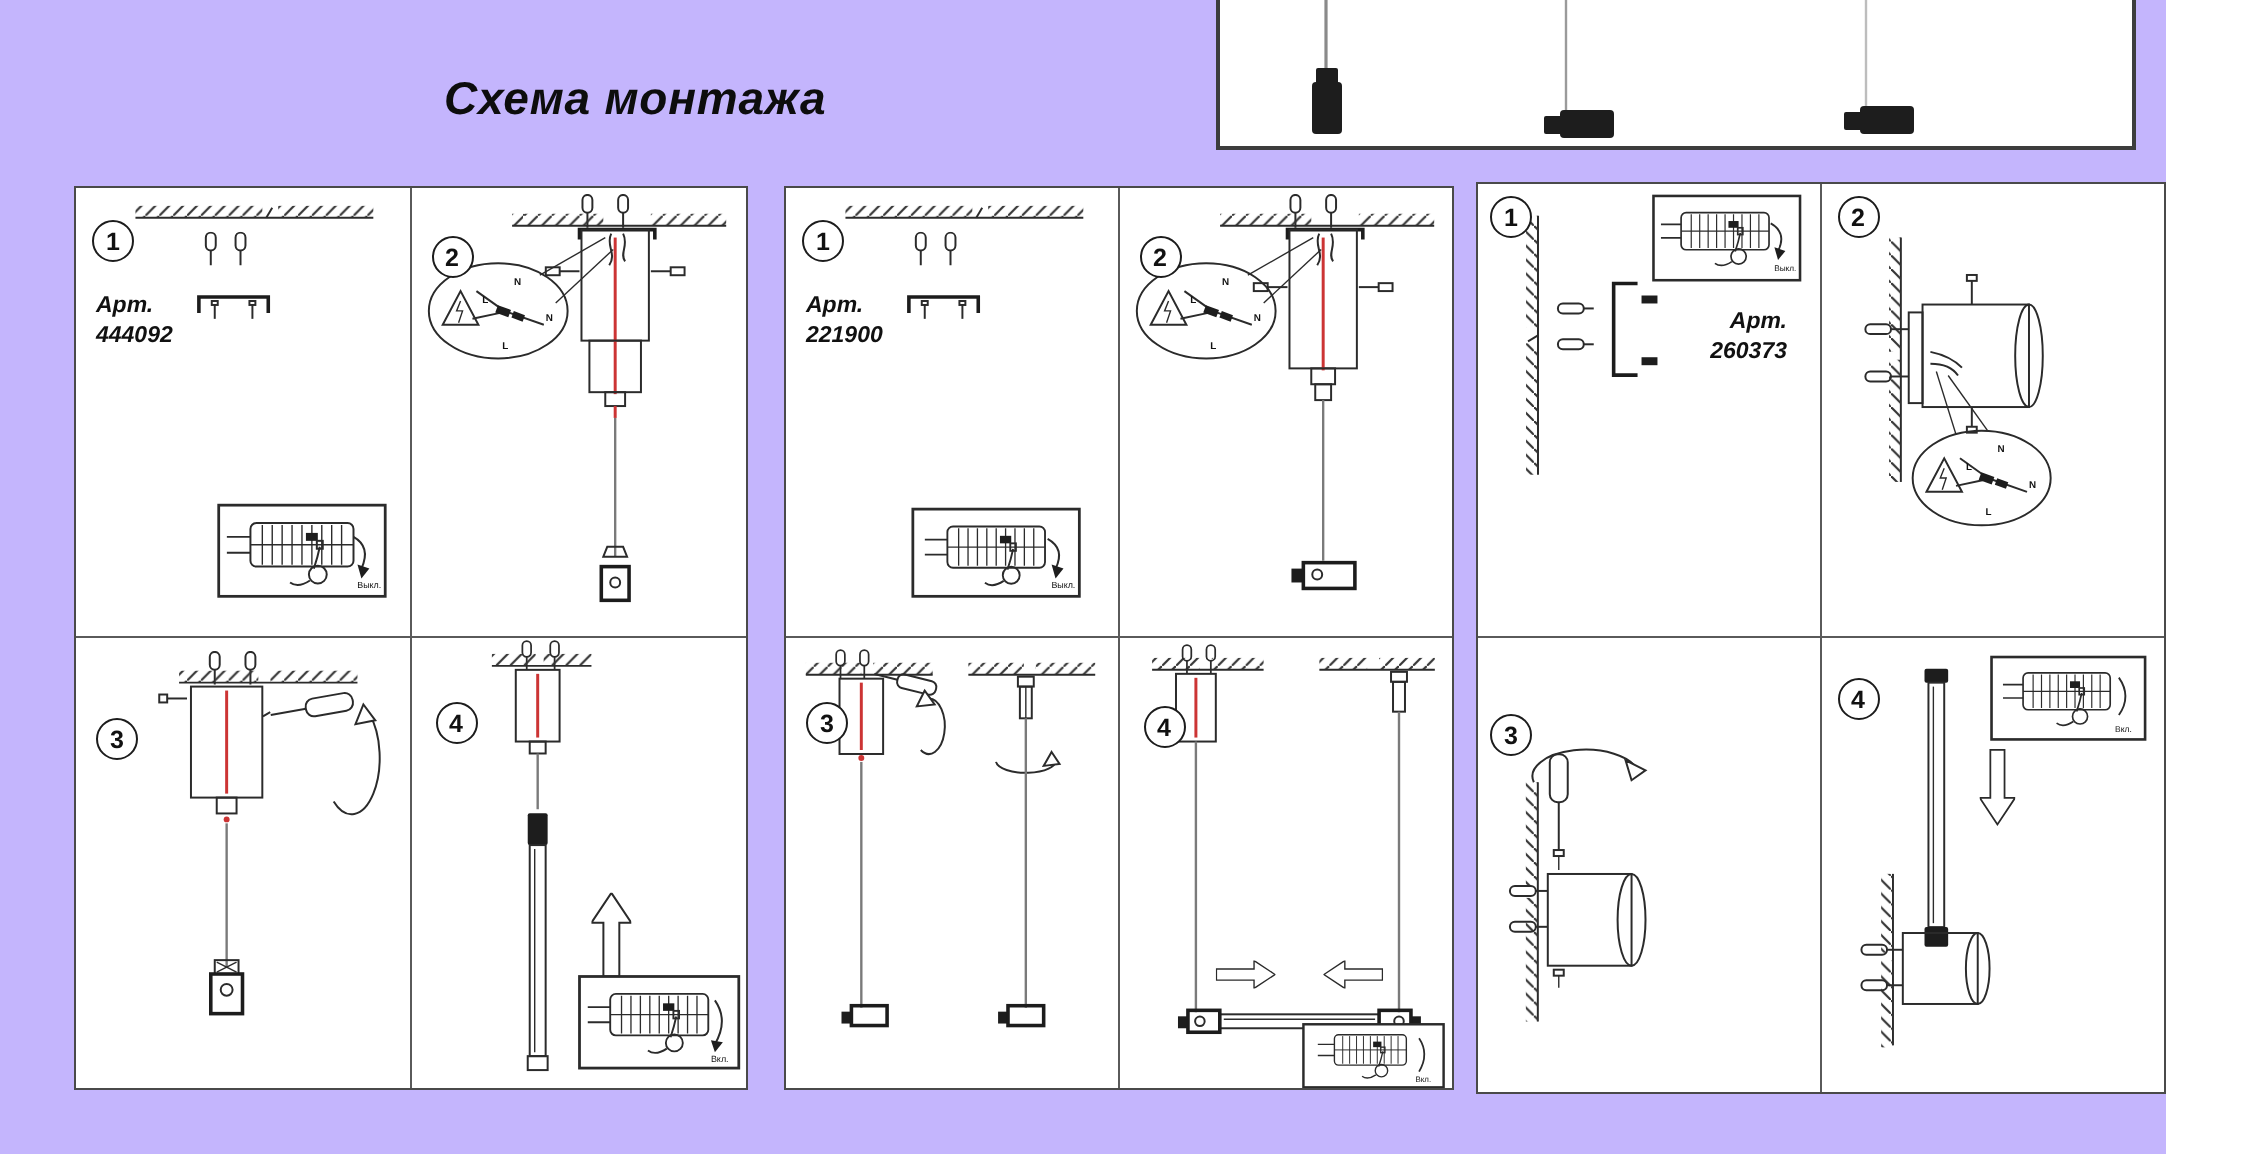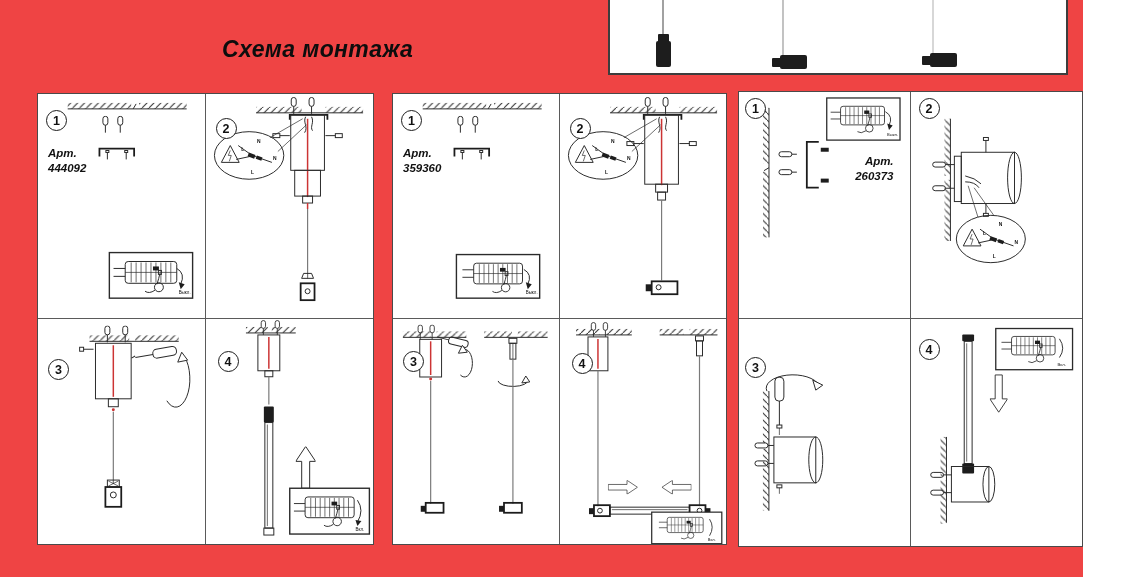--- a/index.html
+++ b/index.html
@@ -1,17 +1,17 @@
 <!DOCTYPE html>
 <html><head>
 <meta charset="utf-8">
 <style>
   html,body{margin:0;padding:0;background:#fff;}
   body{width:1121px;height:577px;overflow:hidden;font-family:"Liberation Sans",sans-serif;}
-  .stage{position:relative;width:1083px;height:577px;background:#ef4444;}
+  .stage{position:relative;width:1083px;height:577px;background:#c4b5fd;}
   .title{position:absolute;left:222px;top:36px;font-size:23px;font-weight:bold;font-style:italic;color:#0d0d0d;letter-spacing:.4px;}
   .photo{position:absolute;left:608px;top:-14px;width:460px;height:89px;border:2px solid #3d3d3d;background:#fff;box-sizing:border-box;}
   .panel{position:absolute;border:1.6px solid #4a4a4a;display:grid;grid-template-columns:1fr 1fr;grid-template-rows:1fr 1fr;background:#fff;box-sizing:border-box;}
   #panel-1{left:37px;top:93px;width:337px;height:452px;}
   #panel-2{left:392px;top:93px;width:335px;height:452px;}
   #panel-3{left:738px;top:91px;width:345px;height:456px;}
   .q{position:relative;box-sizing:border-box;}
   .br{border-right:1.2px solid #5a5a5a;}
   .bb{border-bottom:1.2px solid #5a5a5a;}
   .badge{position:absolute;width:19px;height:19px;border:1.7px solid #1c1c1c;border-radius:50%;display:flex;align-items:center;justify-content:center;font-size:12.5px;font-weight:bold;color:#111;z-index:2;background:#fff;}
@@ -222,21 +222,21 @@
         </g>
       </svg>
     </div>
   </div>
 
   <div class="panel" id="panel-2">
     <div class="q br bb">
       <div class="badge" style="left:8px;top:16px">1</div>
       <div class="art" style="left:10px;top:52px">
         <span>Арт.</span><br>
-        <span>359360</span>
+        <span>221900</span>
       </div>
       <svg class="d" viewBox="0 0 167 226">
         <rect x="30" y="9" width="64" height="6" fill="url(#ph)"></rect>
           <rect x="102" y="9" width="48" height="6" fill="url(#ph)"></rect>
         <line x1="30" y1="15" x2="150" y2="15" class="ln"></line>
           <line x1="99" y1="10" x2="96" y2="15" class="ln"></line>
         <use href="#pin" x="64" y="22" width="8" height="18"></use>
           <use href="#pin" x="79" y="22" width="8" height="18"></use>
         <path d="M62,63 V55 H97 V63" class="ln2"></path>
         <line x1="70" y1="59" x2="70" y2="66" class="ln"></line>

